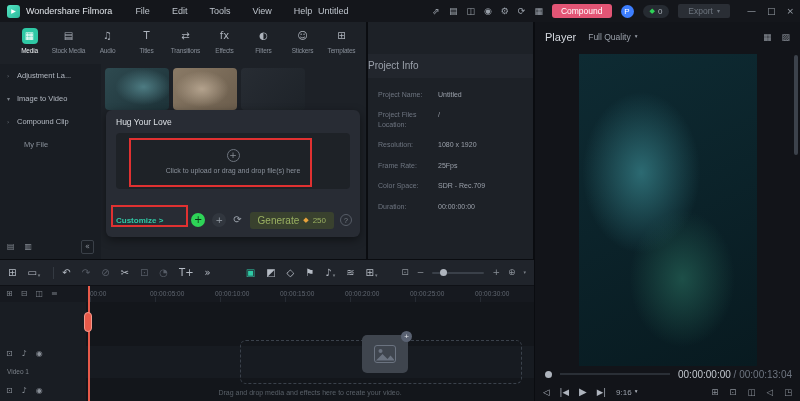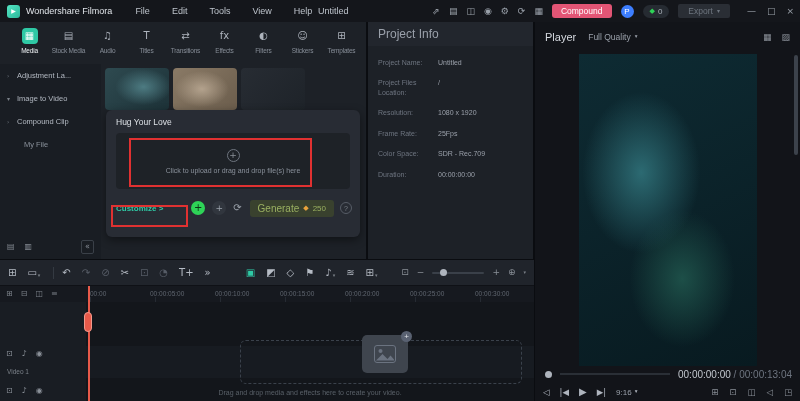--- a/index.html
+++ b/index.html
@@ -52,34 +52,34 @@
   .thumb { width:64px; height:42px; border-radius:4px; }
   .thumb.t1 { background:radial-gradient(40px 26px at 60% 45%,#4d7b82 0%,rgba(77,123,130,0) 70%),linear-gradient(135deg,#2e4a50,#1d3238); }
   .thumb.t2 { background:radial-gradient(36px 24px at 45% 50%,#b3a28d 0%,rgba(179,162,141,0) 75%),linear-gradient(135deg,#8a7a66,#6b5d4c); }
   .thumb.t3 { background:linear-gradient(135deg,#272c33,#1e2329); }
 
   .gen-dialog { position:absolute; left:5px; top:46px; width:254px; height:127px; background:#282c34; border-radius:6px; box-shadow:0 3px 10px rgba(0,0,0,.45); }
   .gen-title { padding:7px 10px 6px; font-size:8.5px; color:#dde1e6; }
   .upload-box { margin:0 10px; height:56px; background:#1e2227; border-radius:4px; display:flex; flex-direction:column; align-items:center; justify-content:center; gap:5px; }
   .upload-plus { width:13px; height:13px; border:1px solid #6e757f; border-radius:50%; color:#8a9098; font-size:9px; line-height:11px; text-align:center; }
   .upload-hint { font-size:7px; color:#8a919b; }
-  .gen-foot { position:absolute; left:10px; right:8px; bottom:20px; height:18px; display:flex; align-items:center; }
+  .gen-foot { position:absolute; left:10px; right:8px; bottom:8px; height:18px; display:flex; align-items:center; }
   .customize { color:var(--accent_teal,#2fc9a5); font-size:8px; font-weight:bold; margin-right:auto; }
   .circ-green { width:14px; height:14px; border-radius:50%; background:var(--green_add,#2ed357); color:#0b3315; font-size:10px; display:flex; align-items:center; justify-content:center; margin-right:7px; }
   .circ-dark { width:14px; height:14px; border-radius:50%; background:#31363e; color:#9aa1aa; font-size:9px; display:flex; align-items:center; justify-content:center; margin-right:7px; }
   .refresh { color:#9aa1aa; font-size:10px; margin-right:8px; }
   .btn-generate { display:flex; align-items:center; gap:4px; background:#39412e; border-radius:3px; padding:3px 8px; }
   .btn-generate .g-lbl { color:var(--generate_text,#9ab061); font-size:10px; }
   .btn-generate .g-coin { color:var(--coin_orange,#e8a23c); font-size:7px; }
   .btn-generate .g-cnt { color:var(--generate_text,#9ab061); font-size:8px; }
   .help-circ { margin-left:6px; width:12px; height:12px; border:1px solid #565c66; border-radius:50%; color:#7a8088; font-size:7px; display:flex; align-items:center; justify-content:center; }
 
   
   .proj-panel { position:absolute; left:367px; top:22px; width:167px; height:237px; background:#1d2127; border-left:1px solid #0a0c10; border-right:1px solid #0a0c10; }
-  .proj-head { height:24px; line-height:24px; background:#22262d; padding-left:10px; font-size:12px; color:#9aa0aa; }
+  .proj-head { height:24px; line-height:24px; background:#22262d; font-size:10px; color:#9aa0aa;margin-top:32px; }
   .proj-rows { padding:12px 10px; }
   .proj-row { display:flex; margin-bottom:11px; }
   .proj-row .lbl { width:60px; flex:0 0 auto; font-size:7px; color:#6e7580; line-height:1.35; }
   .proj-row .val { font-size:7px; color:#9aa0aa; line-height:1.35; }
 
   
   .player-panel { position:absolute; left:534px; top:22px; width:266px; height:379px; background:#121419; border-left:1px solid #0a0c10; }
   .player-head { height:30px; display:flex; align-items:center; padding:0 10px; gap:12px; }
   .player-lbl { font-size:11px; color:#d6dae0; }
   .quality-dd { display:flex; align-items:center; gap:4px; color:#9aa0aa; font-size:8.5px; }

